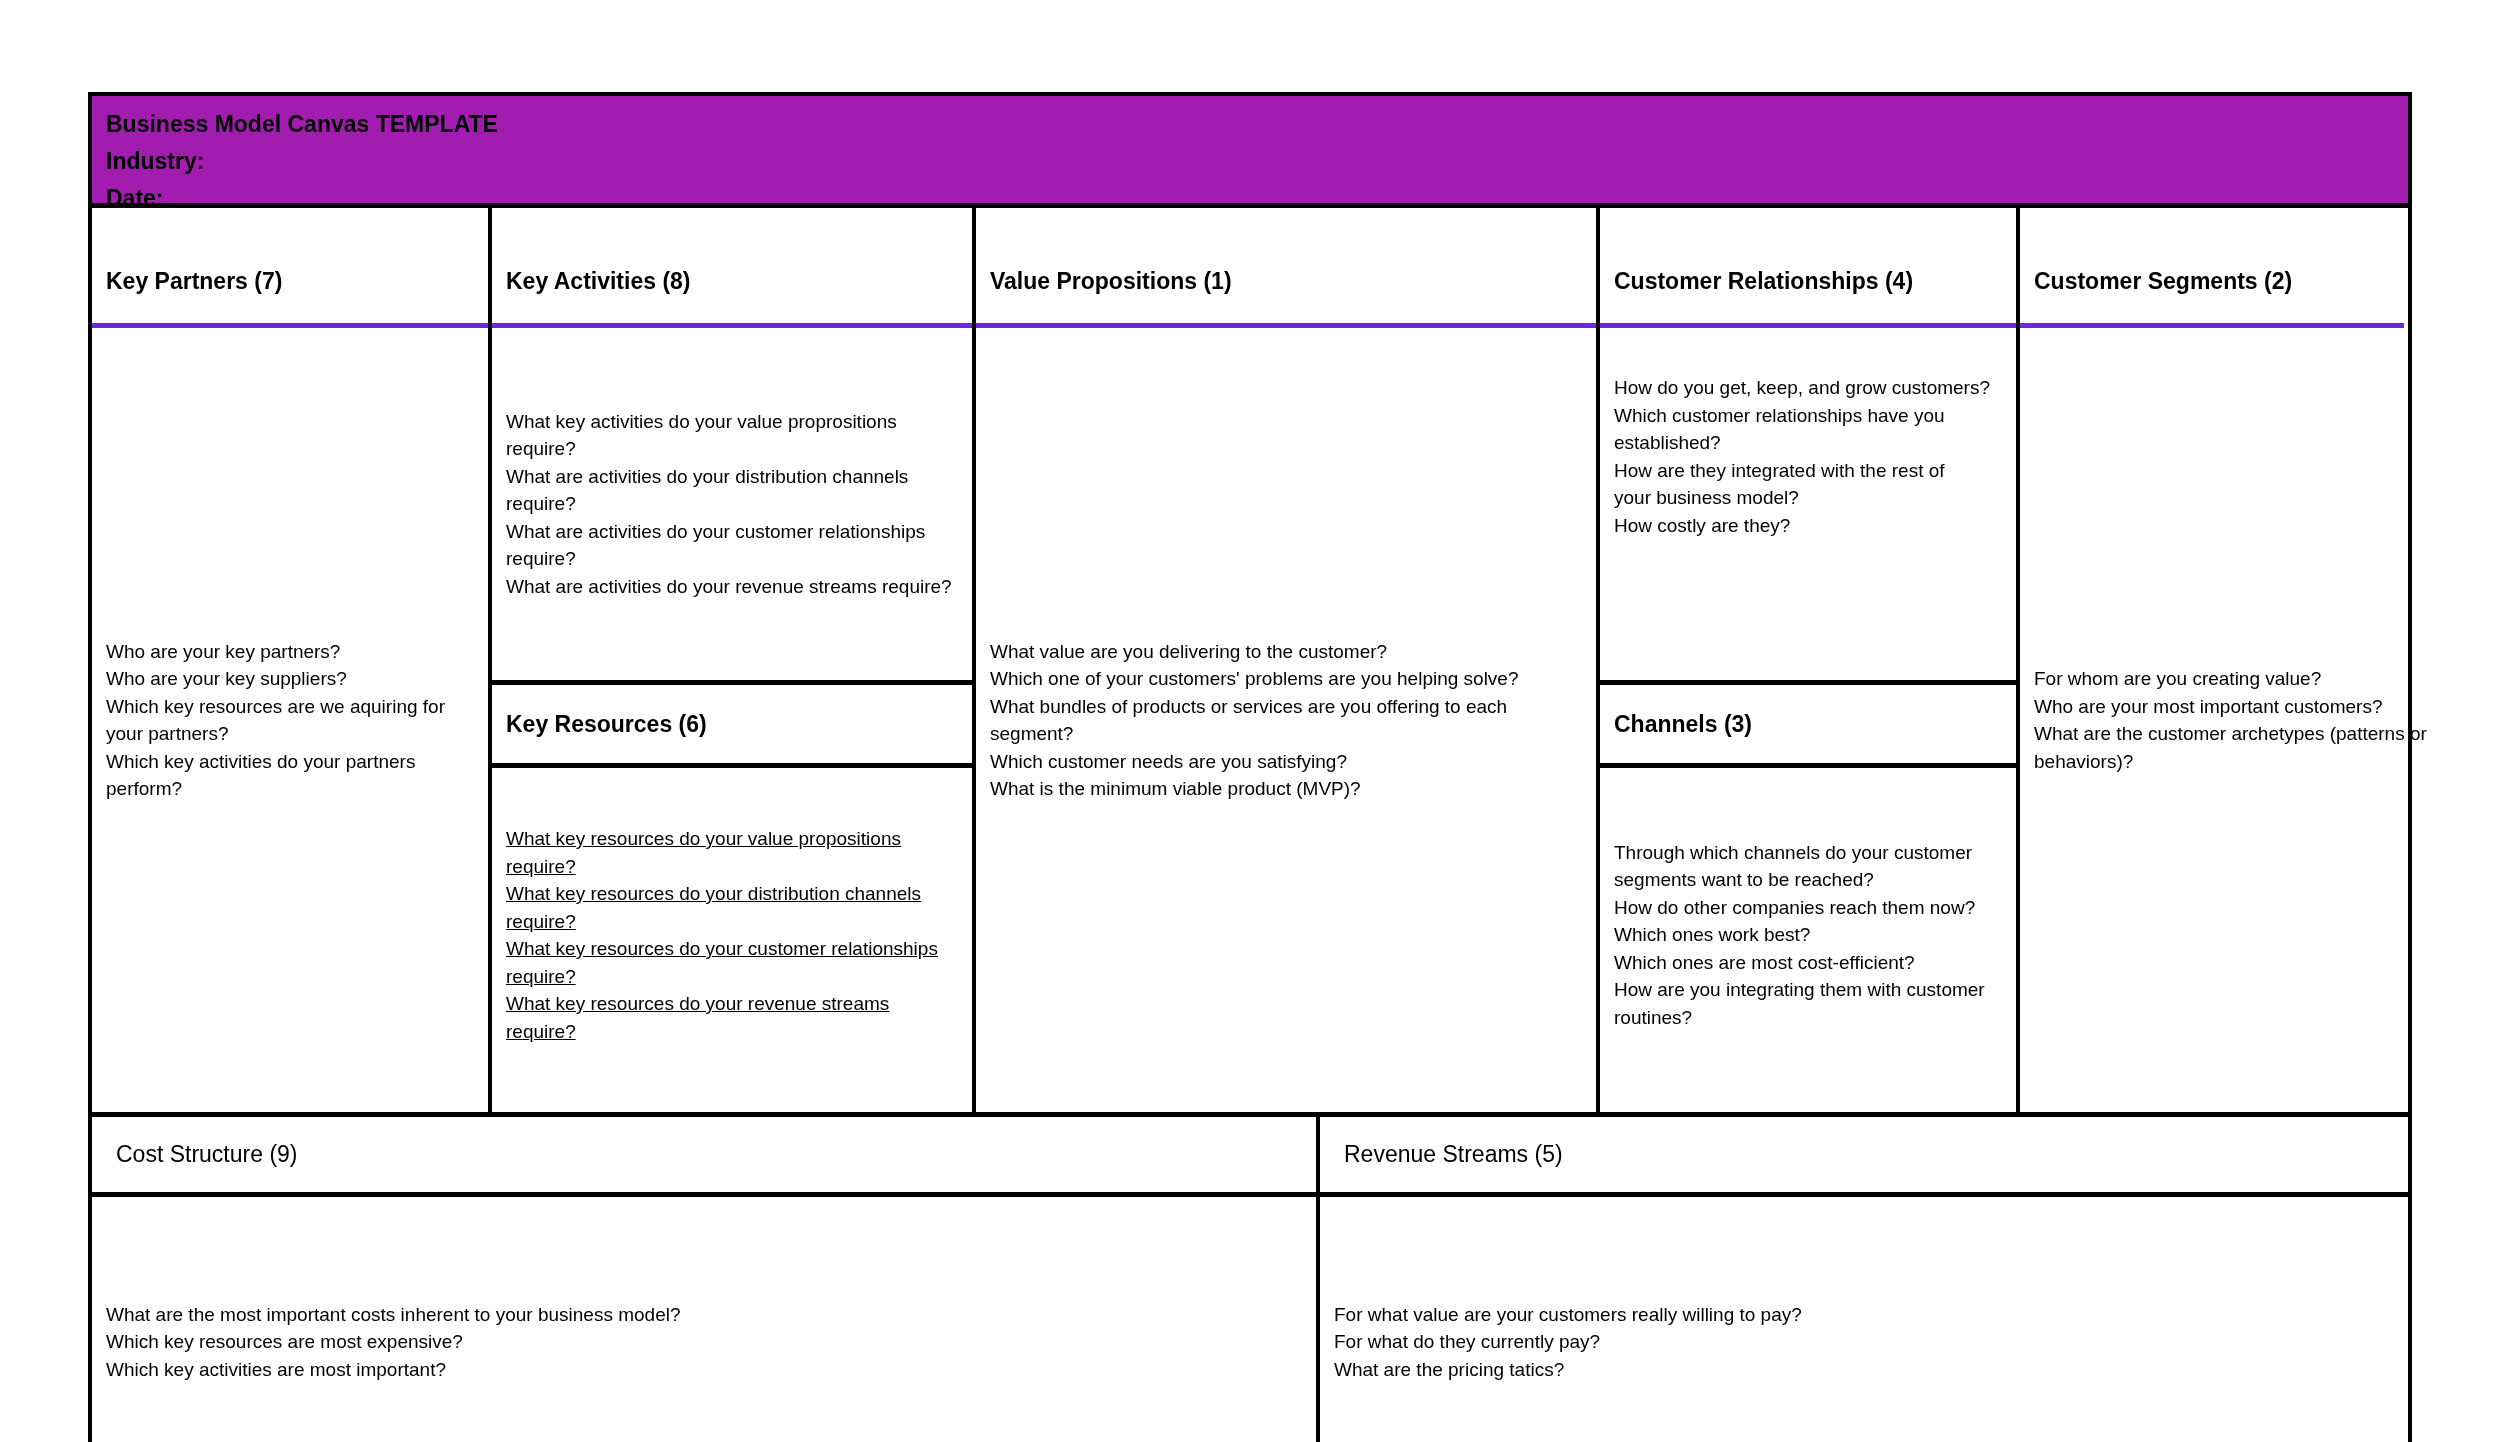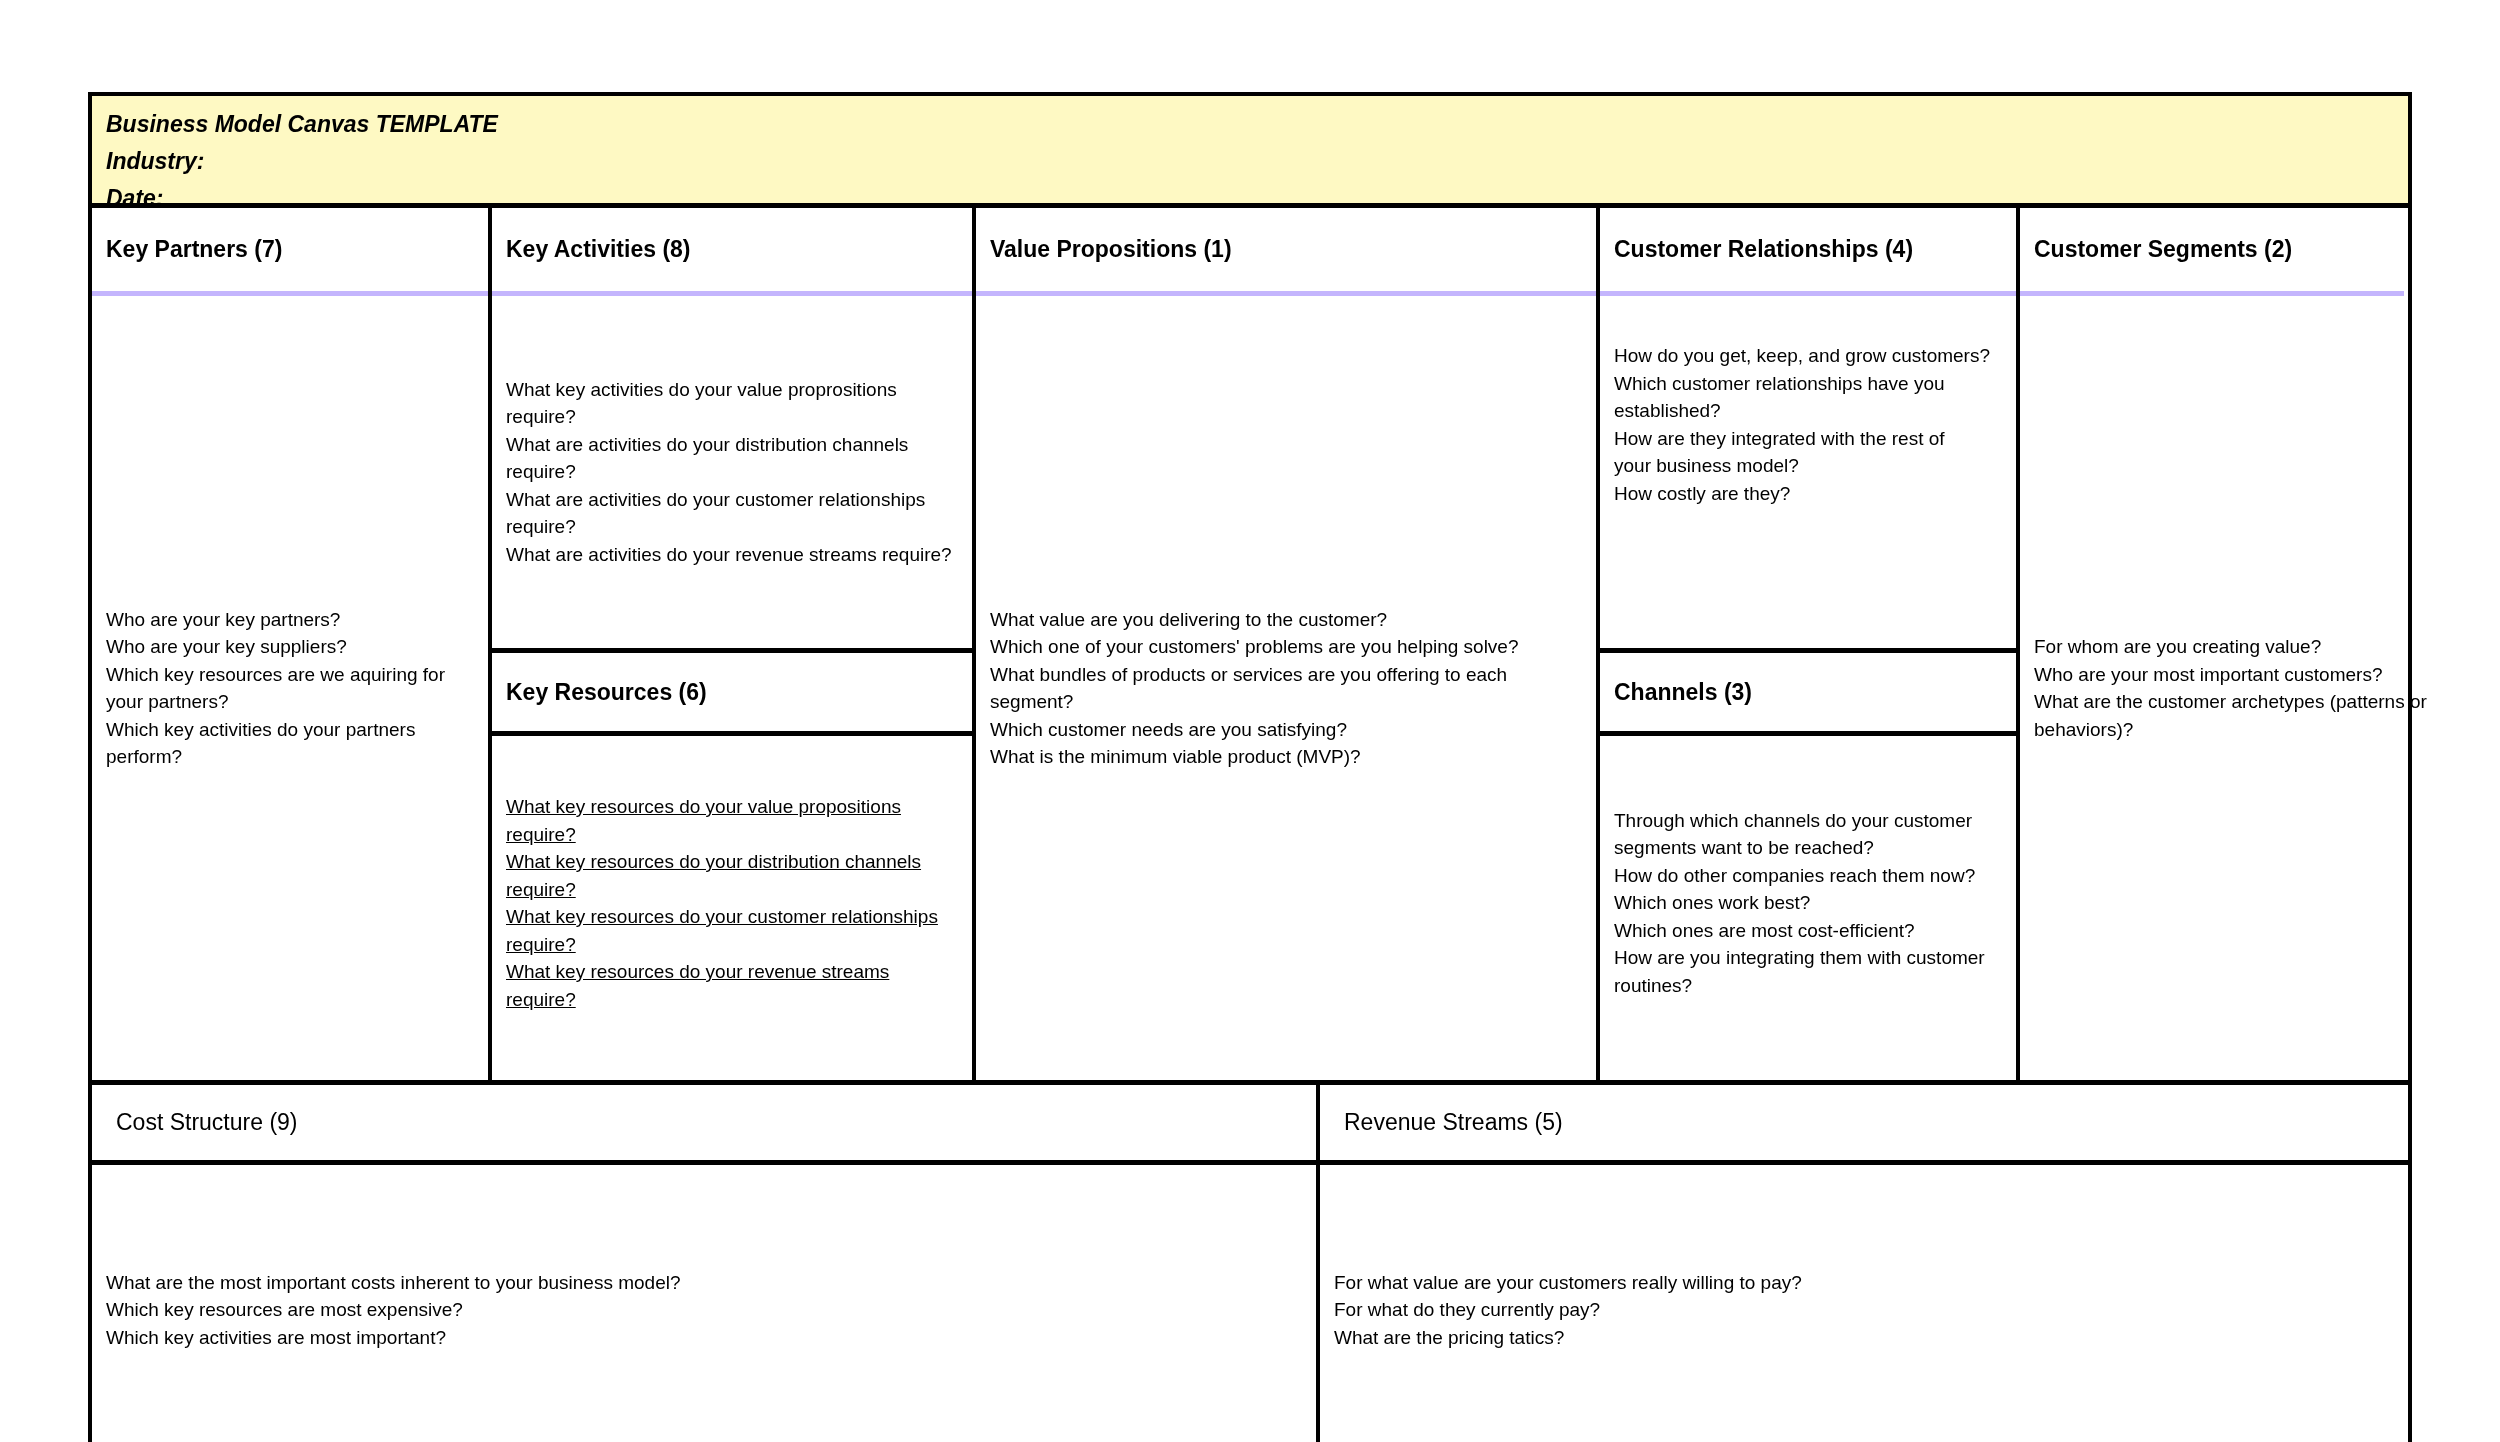--- a/index.html
+++ b/index.html
@@ -22,26 +22,25 @@
     top: 92px;
     width: 2324px;
     box-sizing: border-box;
     border: 4px solid #000000;
     border-bottom: none;
     background: #ffffff;
   }
 
   
   .title-band {
-    background: #fef9c3;
+    background: #a21caf;
     border-bottom: 5px solid #000000;
     padding: 10px 14px 8px 14px;
     box-sizing: border-box;
     height: 112px;
-    font-style: italic;
   }
   .title-line {
     font-size: 23px;
     font-weight: bold;
     line-height: 37px;
     white-space: nowrap;
   }
 
   
   .top-region {
@@ -65,21 +64,21 @@
   .head-cell {
     height: 88px;
     box-sizing: border-box;
     display: flex;
     align-items: center;
     padding: 0 14px;
     font-size: 23px;
     font-weight: bold;
     white-space: nowrap;
   }
-  .head-cell.sep-bottom { border-bottom: 5px solid #c4b5fd; }
+  .head-cell.sep-bottom { border-bottom: 5px solid #6d28d9; margin-top: 32px; }
 
   .body-cell {
     box-sizing: border-box;
     padding: 0 14px;
     display: flex;
     flex-direction: column;
     justify-content: flex-end;
   }
   .body-cell.mid { justify-content: center; }
   .body-cell.topal { justify-content: flex-start; }

